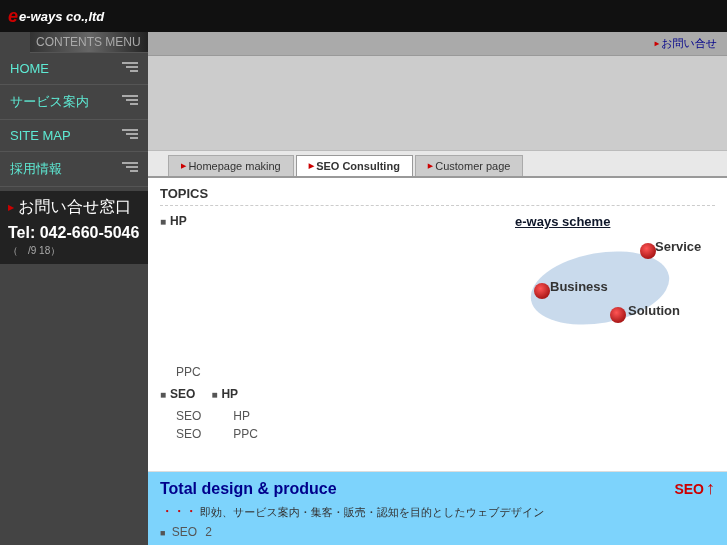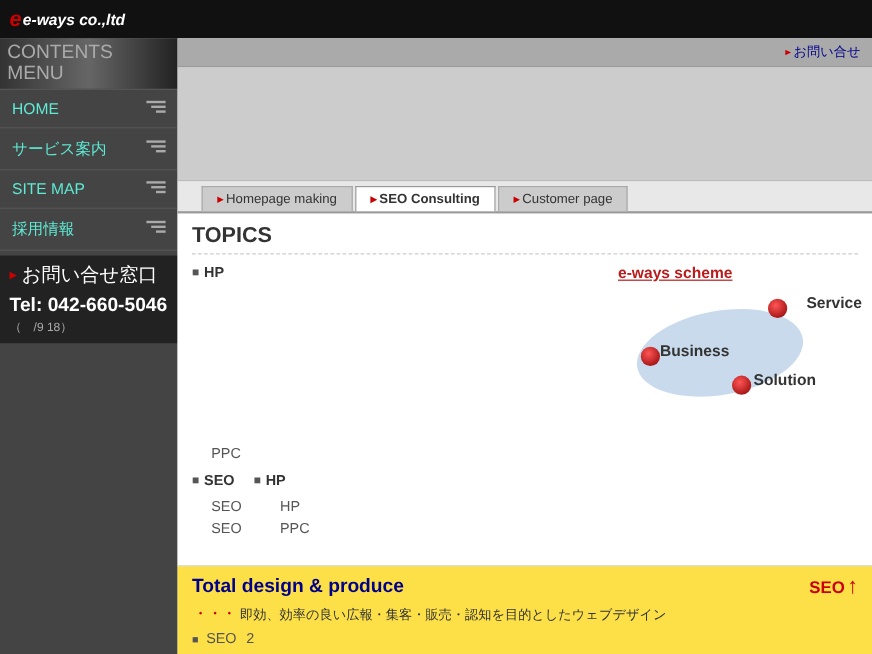--- a/index.html
+++ b/index.html
@@ -32,23 +32,24 @@
 
     
     #sidebar {
       width: 148px;
       background: #444;
       flex-shrink: 0;
     }
     #sidebar .contents-menu-bar {
       background: linear-gradient(to right, #333, #666, #222);
       color: #aaa;
-      font-size: 16px;
+      font-size: 12px;
       padding: 3px 6px;
       border-bottom: 1px solid #555;
+      margin-left: 30px;
     }
     #sidebar .nav-item {
       display: flex;
       align-items: center;
       justify-content: space-between;
       padding: 8px 10px;
       color: #5eead4;
       font-size: 13px;
       cursor: pointer;
       border-bottom: 1px solid #555;
@@ -175,21 +176,21 @@
 
     
     #main-content {
       background: #fff;
       flex: 1;
       padding: 8px 12px;
       overflow-y: auto;
     }
 
     #topics-title {
-      font-size: 18px;
+      font-size: 13px;
       font-weight: bold;
       color: #333;
       margin-bottom: 8px;
       padding-bottom: 4px;
       border-bottom: 1px dashed #ccc;
     }
 
     .content-row {
       display: flex;
       margin-bottom: 8px;
@@ -244,21 +245,21 @@
     }
 
     
     .scheme-container {
       position: relative;
       width: 190px;
       height: 120px;
       margin: 0 auto;
     }
     .scheme-title {
-      color: #b91c1c;
+      color: #0f172a;
       font-size: 13px;
       font-weight: bold;
       text-decoration: underline;
       margin-bottom: 4px;
       text-align: left;
     }
     .scheme-ellipse {
       position: absolute;
       width: 140px;
       height: 70px;
@@ -277,21 +278,21 @@
     }
     .scheme-label {
       position: absolute;
       font-size: 12px;
       font-weight: bold;
       color: #333;
     }
 
     
     #bottom-section {
-      background: #fde047;
+      background: #7dd3fc;
       padding: 6px 12px;
       border-top: 1px solid #ddd;
     }
 
     .total-design {
       display: flex;
       align-items: center;
       justify-content: space-between;
       margin-bottom: 4px;
     }
@@ -416,21 +417,21 @@
       <div class="content-row">
         <div class="left-col">
           <div class="section-label">HP</div>
         </div>
         <div class="right-col">
           <div class="scheme-title">e-ways scheme</div>
           <div class="scheme-container">
             <div class="scheme-ellipse"></div>
 
             <div class="scheme-dot" style="top:10px; left:120px;"></div>
-            <div class="scheme-label" style="top:6px; left:152px; color:#333; font-size:13px;">Service</div>
+            <div class="scheme-label" style="top:6px; left:135px; color:#333; font-size:13px;">Service</div>
 
             <div class="scheme-dot" style="top:50px; left:14px;"></div>
             <div class="scheme-label" style="top:46px; left:30px; color:#333; font-size:13px;">Business</div>
 
             <div class="scheme-dot" style="top:74px; left:90px;"></div>
             <div class="scheme-label" style="top:70px; left:108px; color:#333; font-size:13px;">Solution</div>
           </div>
         </div>
       </div>
 
@@ -459,21 +460,21 @@
     <div id="bottom-section">
       <div class="total-design">
         <span class="total-design-text">Total design &amp; produce</span>
         <span class="seo-badge">
           <span>SEO</span>
           <span style="font-size:18px;">↑</span>
         </span>
       </div>
       <div class="subtitle-jp">
         <span class="dots-red">・・・</span>
-        <span>即効、効率の良い広報・集客・販売・認知を目的としたウェブデザイン</span>
+        <span>即効、サービス案内・集客・販売・認知を目的としたウェブデザイン</span>
       </div>
       <div class="seo-footer-row">
         <span class="section-label-small">
           <span>SEO</span>
         </span>
         <span>2</span>
       </div>
     </div>
 
   </div>

